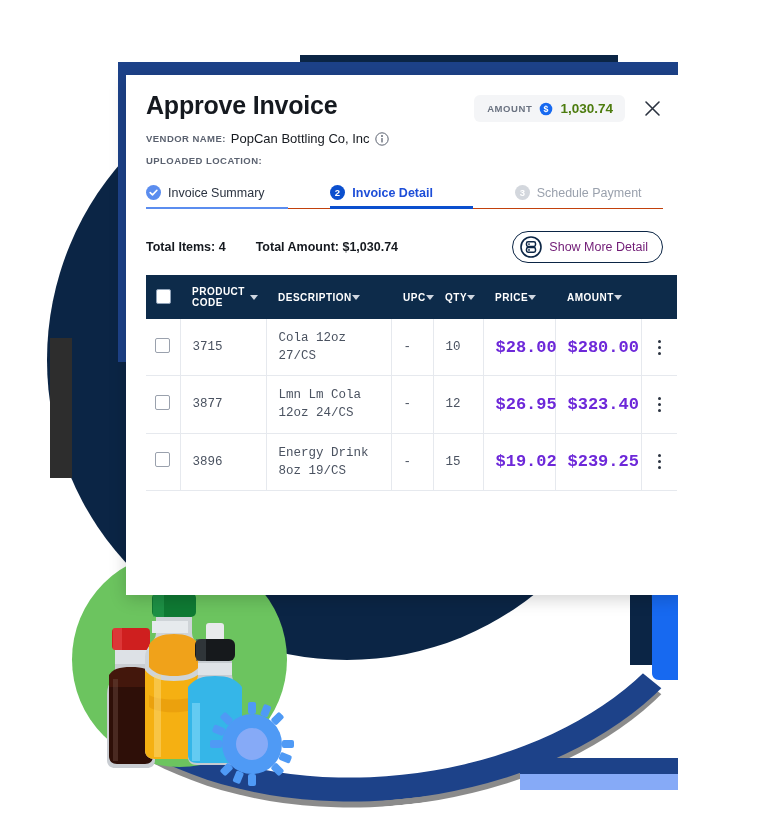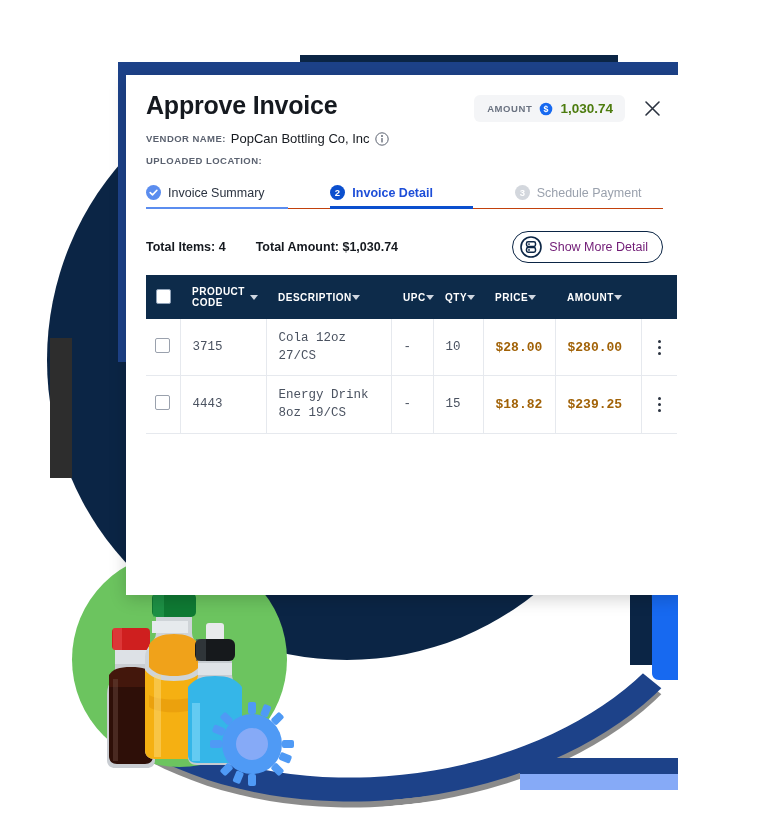--- a/index.html
+++ b/index.html
@@ -214,21 +214,21 @@
   thead th .th-in { display: flex; align-items: center; }
   .caret { width: 0; height: 0; border-left: 4px solid transparent;
            border-right: 4px solid transparent; border-top: 5px solid #cfd6e0; display:block; }
 
   tbody td {
     font-size: 12.5px; color: #4a5260;
     border-bottom: 1px solid #e6e9ee;
     border-right: 1px solid #e6e9ee;
     padding: 10px 0; vertical-align: middle; height: 53px; font-family: Liberation Mono, monospace;
   }
-  tbody td.money { color: #a16207; font-weight: 700; font-size: 13px; }
+  tbody td.money { color: #6d28d9; font-weight: 700; font-size: 17px; }
   tbody tr td:last-child { border-right: none; }
 
   .col-chk   { width: 34px; }
   .col-code  { width: 86px; }
   .col-desc  { width: 125px; }
   .col-upc   { width: 42px; }
   .col-qty   { width: 50px; }
   .col-price { width: 72px; }
   .col-amt   { width: 86px; }
   .col-menu  { width: 36px; }
@@ -479,25 +479,41 @@
                 <td>
                   <span class="kebab">
                     <i></i>
                     <i></i>
                     <i></i>
                   </span>
                 </td>
               </tr>
               <tr>
                 <td class="chk-cell"><span class="chkbox"></span></td>
-                <td class="cell-pad">4443</td>
+                <td class="cell-pad">3877</td>
+                <td class="cell-pad"><span class="desc-text">Lmn Lm Cola 12oz 24/CS</span></td>
+                <td class="cell-pad">-</td>
+                <td class="cell-pad">12</td>
+                <td class="cell-pad money">$26.95</td>
+                <td class="cell-pad money">$323.40</td>
+                <td>
+                  <span class="kebab">
+                    <i></i>
+                    <i></i>
+                    <i></i>
+                  </span>
+                </td>
+              </tr>
+              <tr>
+                <td class="chk-cell"><span class="chkbox"></span></td>
+                <td class="cell-pad">3896</td>
                 <td class="cell-pad"><span class="desc-text">Energy Drink 8oz 19/CS</span></td>
                 <td class="cell-pad">-</td>
                 <td class="cell-pad">15</td>
-                <td class="cell-pad money">$18.82</td>
+                <td class="cell-pad money">$19.02</td>
                 <td class="cell-pad money">$239.25</td>
                 <td>
                   <span class="kebab">
                     <i></i>
                     <i></i>
                     <i></i>
                   </span>
                 </td>
               </tr>
             </tbody>

